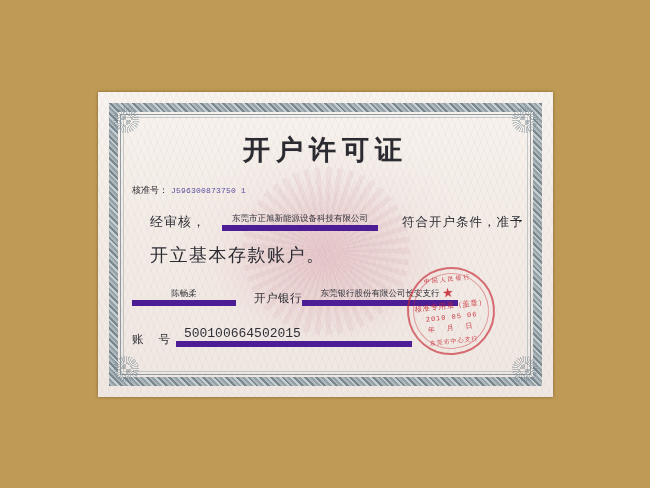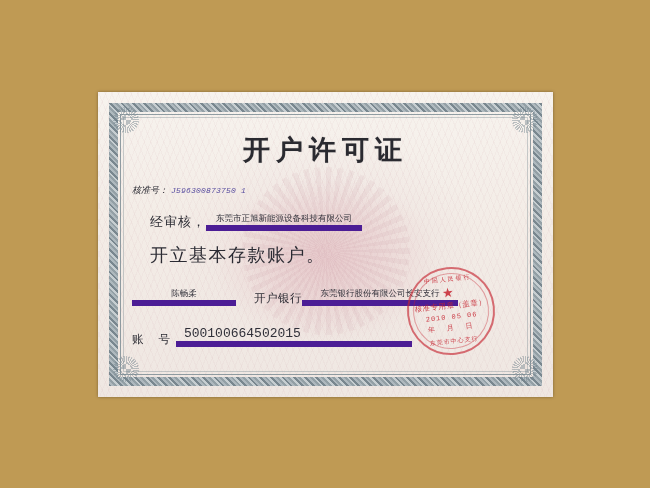--- a/index.html
+++ b/index.html
@@ -133,21 +133,20 @@
     text-shadow: 0 0 1px rgba(0,0,0,0.25);
   }
 
   .id-row {
     display: flex;
     justify-content: space-between;
     align-items: baseline;
     margin-top: 16px;
     font-size: 8.5px;
     font-family: "Liberation Serif", "DejaVu Serif", serif;
-    font-style: italic;
   }
   .id-left, .id-right {
     display: flex;
     align-items: baseline;
     gap: 3px;
     white-space: nowrap;
   }
   .id-label { color: #2b2b33; font-size: 9px; }
   .id-value {
     color: #5a4fa0;
@@ -162,20 +161,21 @@
     color: #31313a;
   }
 
   .body-line {
     display: flex;
     align-items: flex-end;
     font-size: 12.5px;
     font-family: "Liberation Serif", "DejaVu Serif", serif;
     margin-top: 15px;
     white-space: nowrap;
+    gap: 16px;
   }
   .body-line .lead {
     font-size: 13px;
     margin-left: 18px;
     letter-spacing: 1px;
   }
   .fill {
     flex: 0 0 auto;
     border-bottom: 6px solid #4c1d95;
     text-align: center;
@@ -338,20 +338,21 @@
       <div class="id-row">
         <div class="id-left">
           <span class="id-label">核准号：</span>
           <span class="id-value">J596300873750 1</span>
         </div>
       </div>
 
       <div class="body-line">
         <span class="lead">经审核，</span>
         <span class="fill w1">东莞市正旭新能源设备科技有限公司</span>
+        <span class="tail">符合开户条件，准予</span>
       </div>
 
       <div class="line2">开立基本存款账户。</div>
 
       <div class="row3">
         <span class="fill rep">陈畅柔</span>
         <span class="lbl2">开户银行</span>
         <span class="fill bank">东莞银行股份有限公司长安支行</span>
       </div>
 

